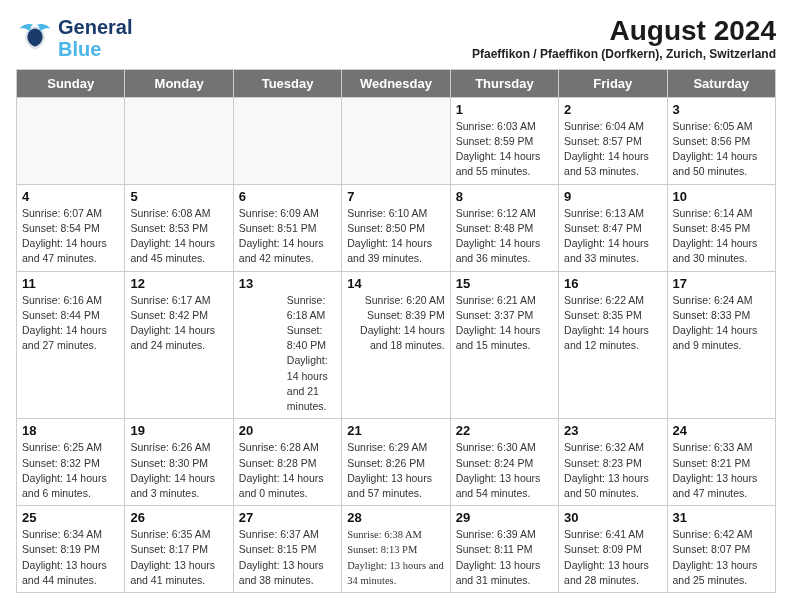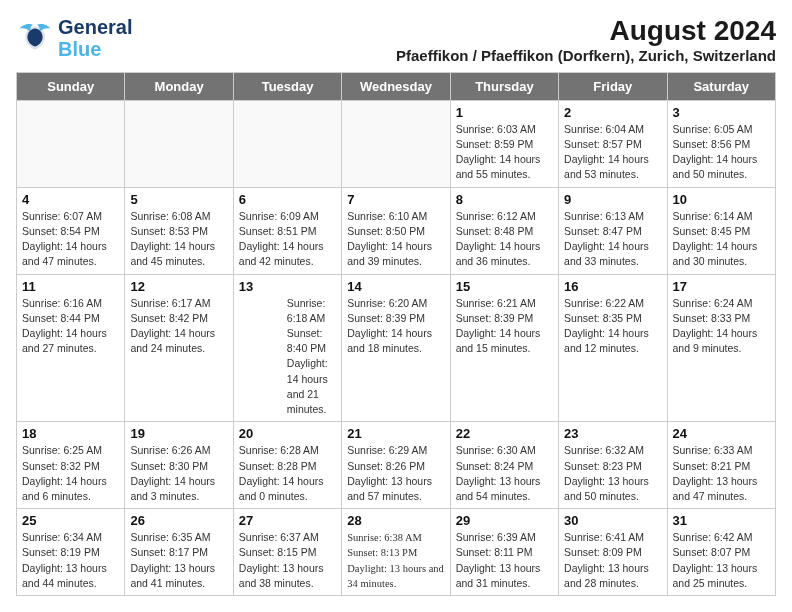--- a/index.html
+++ b/index.html
@@ -19,21 +19,21 @@
     .title-block {
       text-align: right;
     }
     .calendar-title {
       font-size: 28px;
       font-weight: bold;
       color: #1a1a1a;
       line-height: 1.1;
     }
     .calendar-subtitle {
-      font-size: 15px;
+      font-size: 12px;
       color: #222;
       font-weight: 600;
     }
     .calendar-table {
       width: 100%;
       border-collapse: collapse;
       font-size: 11px;
     }
     .calendar-table th {
       background-color: #737373;
@@ -199,28 +199,28 @@
 Daylight: 14 hours and 24 minutes.</div>
         </td>
         <td>
           <span class="day-num">13</span>
           <div class="day-info" style="white-space: pre-line; margin-left: 48px;">Sunrise: 6:18 AM
 Sunset: 8:40 PM
 Daylight: 14 hours and 21 minutes.</div>
         </td>
         <td>
           <span class="day-num">14</span>
-          <div class="day-info" style="white-space: pre-line;">Sunrise: 6:20 AM
+          <div class="day-info" style="white-space: pre-line; text-align: right;">Sunrise: 6:20 AM
 Sunset: 8:39 PM
 Daylight: 14 hours and 18 minutes.</div>
         </td>
         <td>
           <span class="day-num">15</span>
           <div class="day-info" style="white-space: pre-line;">Sunrise: 6:21 AM
-Sunset: 8:39 PM
+Sunset: 3:37 PM
 Daylight: 14 hours and 15 minutes.</div>
         </td>
         <td>
           <span class="day-num">16</span>
           <div class="day-info" style="white-space: pre-line;">Sunrise: 6:22 AM
 Sunset: 8:35 PM
 Daylight: 14 hours and 12 minutes.</div>
         </td>
         <td>
           <span class="day-num">17</span>

